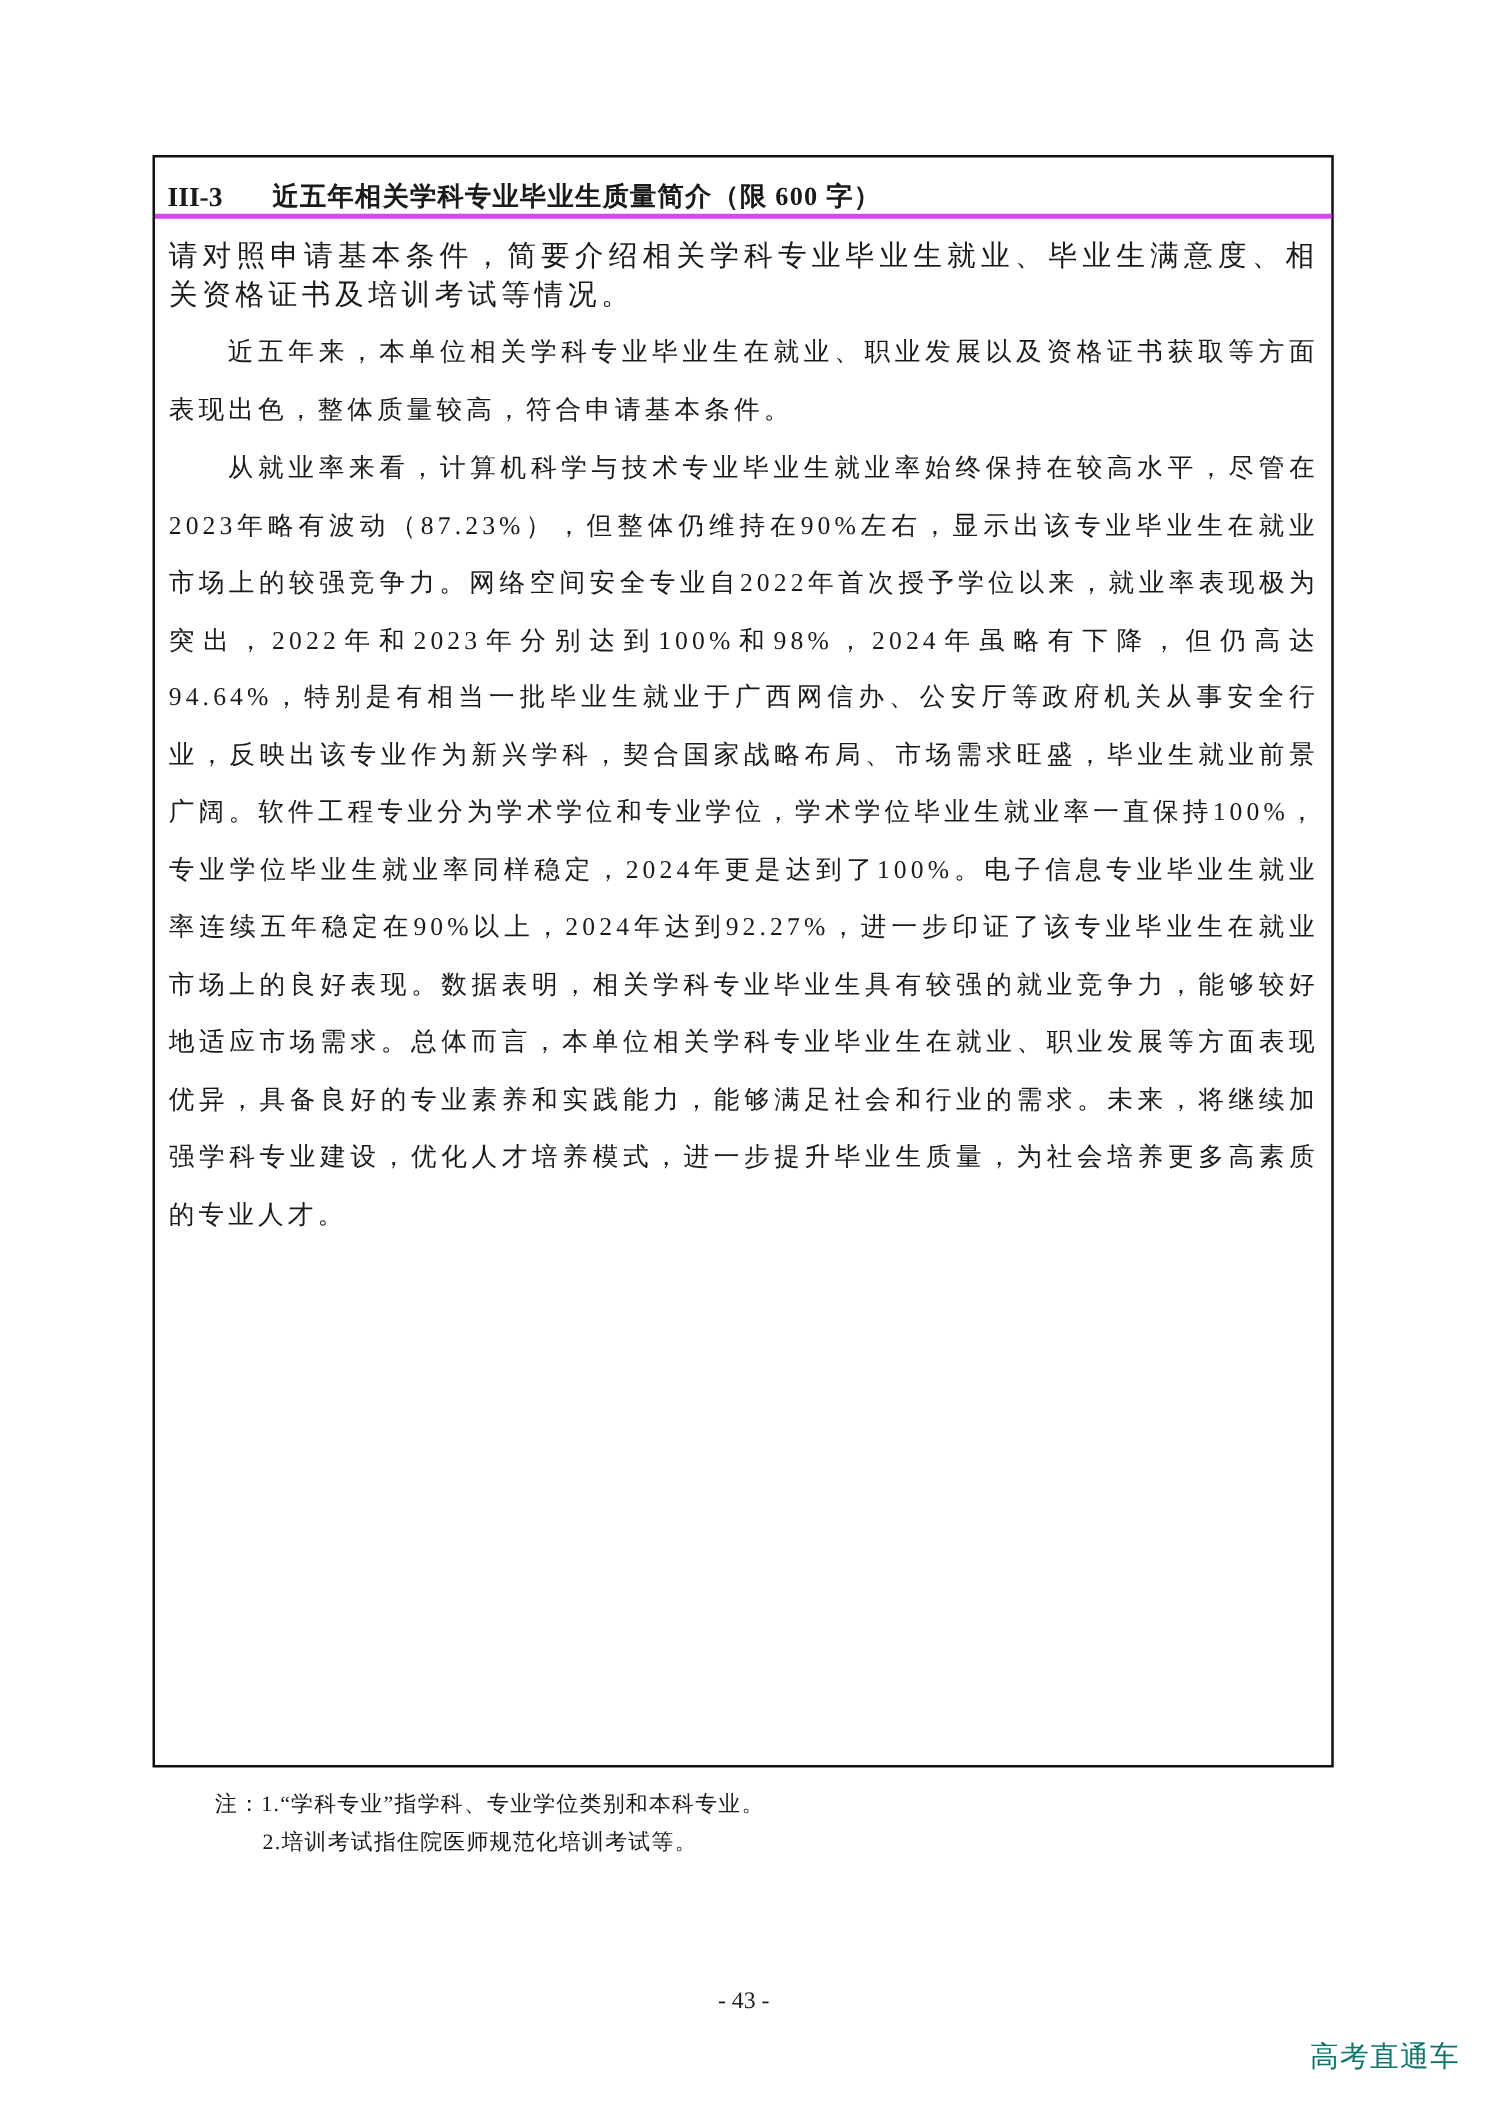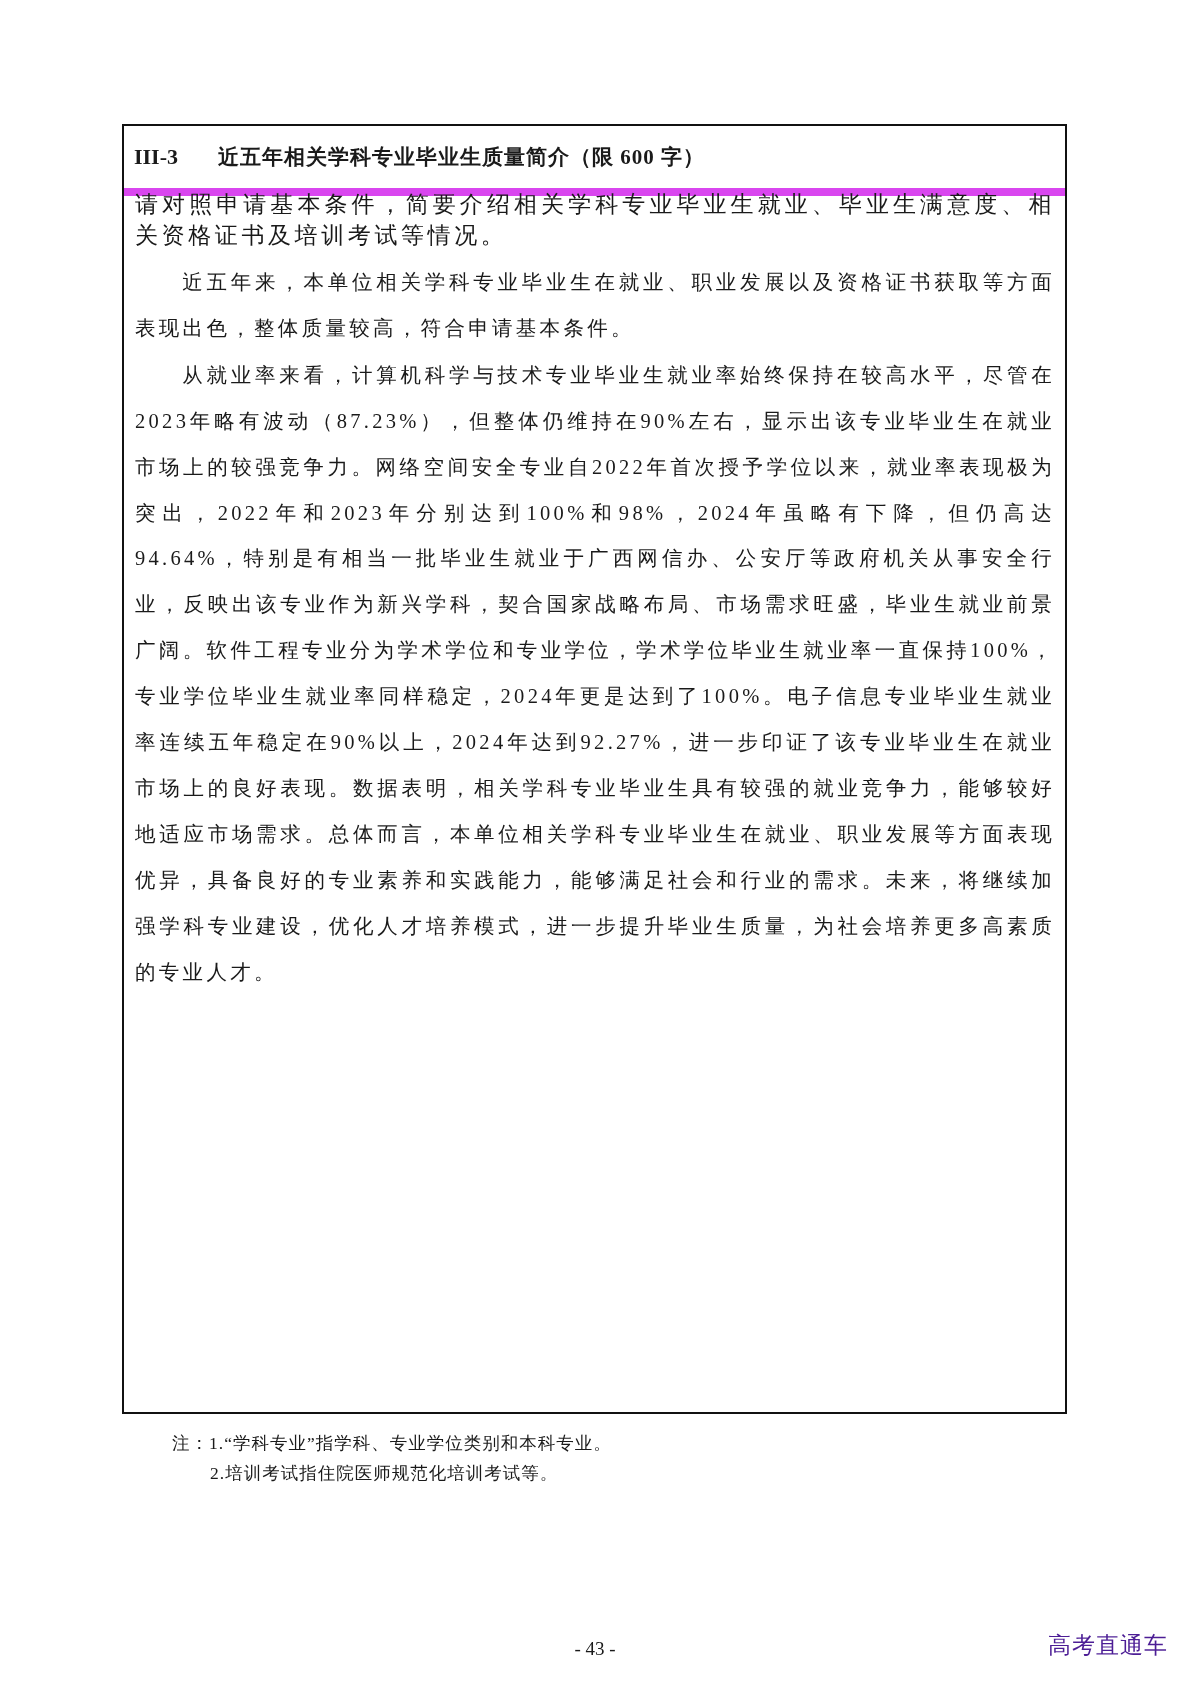--- a/index.html
+++ b/index.html
@@ -22,25 +22,25 @@
       width: 945px;
       height: 1290px;
       border: 2.5px solid #111;
       box-sizing: border-box;
     }
     .form-header {
       position: absolute;
       left: 0;
       top: 0;
       right: 0;
-      height: 70px;
-      border-bottom: 8px solid #d946ef;
+      height: 49px;
+      border-bottom: 4px solid #d946ef;
       box-sizing: border-box;
       display: flex;
-      align-items: center;
+      align-items: flex-end;
       padding-left: 10px;
       font-size: 21px;
       white-space: nowrap;
     }
     .hdr-code {
       font-weight: bold;
       font-family: "Liberation Serif", serif;
       margin-right: 6px;
       font-size: 22px;
     }
@@ -89,31 +89,31 @@
       letter-spacing: 1px;
       margin-left: 48px;
     }
     .notes .note-line2 {
       padding-left: 38px;
     }
     .page-number {
       position: absolute;
       left: 0;
       width: 1190px;
-      top: 1638px;
+      top: 1590px;
       text-align: center;
       font-size: 19px;
     }
     .watermark {
       position: absolute;
       right: 22px;
       top: 1630px;
       font-family: "DejaVu Sans", sans-serif;
       font-size: 23px;
-      color: #4c1d95;
+      color: #0f766e;
       letter-spacing: 1px;
     }
   </style>
 </head>
 <body>
 
 <div class="form-box">
   <div class="form-header">
     <span class="hdr-code">III-3</span>
     <span class="hdr-title">近五年相关学科专业毕业生质量简介</span>

